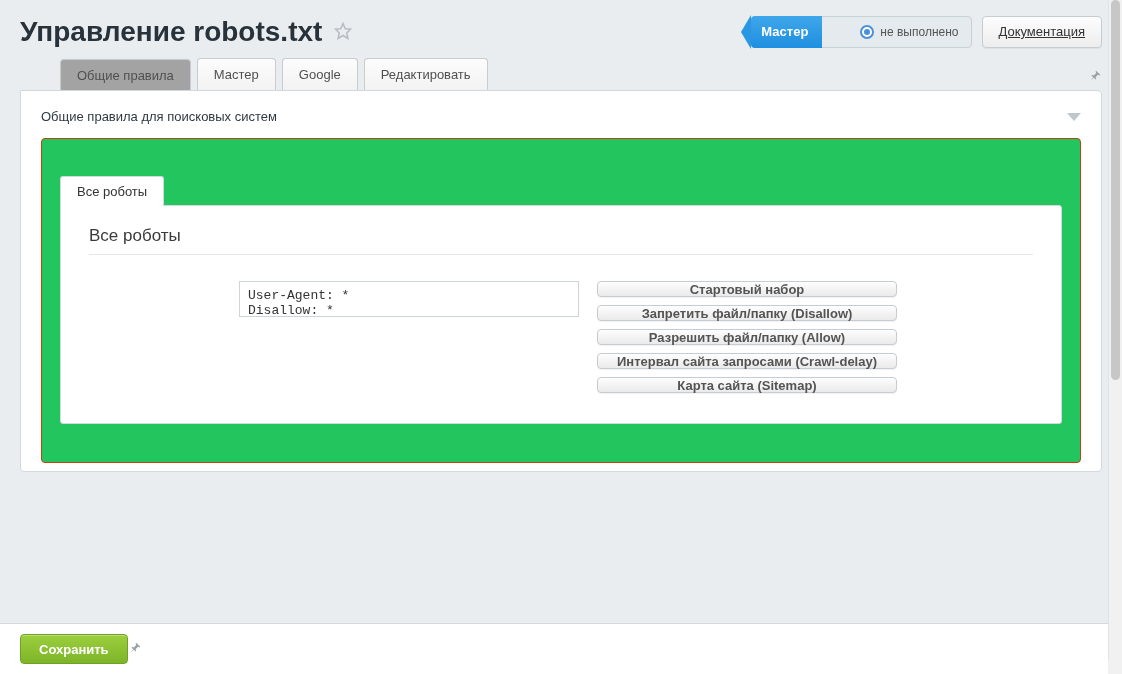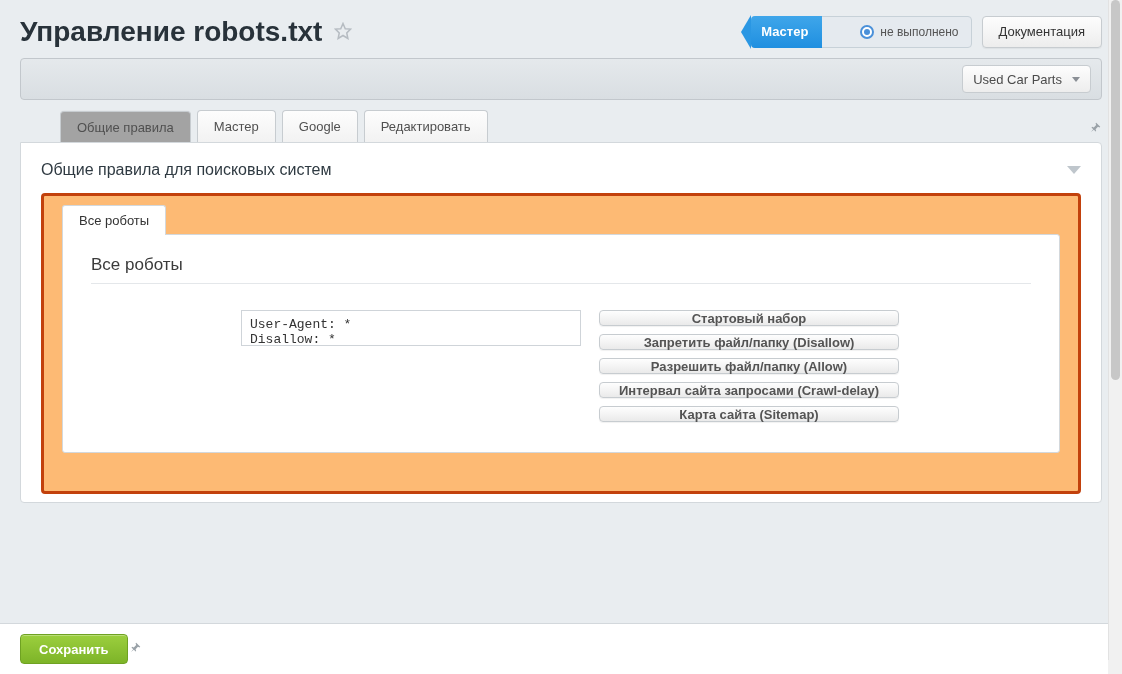--- a/index.html
+++ b/index.html
@@ -64,20 +64,21 @@
   .hdr-btn {
     background: linear-gradient(#fdfdfd,#ededed);
     border: 1px solid #c7ccd0;
     border-radius: 4px;
     height: 32px; line-height: 30px;
     padding: 0 16px;
     font-size: 13px;
     color: #333;
     cursor: pointer;
     box-shadow: 0 1px 1px rgba(0,0,0,.05);
+    text-decoration: underline;
   }
   .toolbar {
     margin: 0 20px 10px 20px;
     background: linear-gradient(#e5e9ec,#d9dee2);
     border: 1px solid #c2c7cc;
     border-radius: 4px;
     height: 42px;
     display: flex; align-items: center; justify-content: flex-end;
     padding: 0 10px;
   }
@@ -122,27 +123,27 @@
     background: #fff;
     border: 1px solid #d3d8dc;
     border-radius: 0 4px 4px 4px;
     padding: 18px 20px 8px 20px;
     position: relative;
   }
   .panel-h {
     display: flex; align-items: center; justify-content: space-between;
     margin-bottom: 14px;
   }
-  .panel-title { font-size: 16px; color: #2f3a42; font-weight: 500; }
+  .panel-title { font-size: 13px; color: #2f3a42; font-weight: 500; }
   .chev { width: 0; height: 0; border-left: 7px solid transparent; border-right: 7px solid transparent; border-top: 8px solid #bfc6cc; }
   .inner-frame {
-    border: 3px solid #c2410c;
-    background: #fdba74;
-    border-radius: 4px;
-    padding: 8px 18px 38px 18px;
+    border: 1px solid #c2410c;
+    background: #22c55e;
+    border-radius: 4px;
+    padding: 36px 18px 38px 18px;
   }
   .inner-tab {
     display: inline-block;
     background: #fff;
     border: 1px solid #d3d8dc;
     border-bottom: none;
     font-size: 13px;
     padding: 7px 16px;
     border-radius: 3px 3px 0 0;
     position: relative; top: 1px; z-index: 2;
@@ -229,26 +230,20 @@
           <span class="radio-dot"></span>
           <span>не выполнено</span>
         </div>
       </div>
       <button class="hdr-btn">
         <span>Документация</span>
       </button>
     </div>
   </div>
 
-  <div class="toolbar">
-    <div class="site-select">
-      <span>Used Car Parts</span>
-      <span class="tri-down"></span>
-    </div>
-  </div>
 
   <div class="tabs-row">
     <div class="tab active"><span>Общие правила</span></div>
     <div class="tab"><span>Мастер</span></div>
     <div class="tab"><span>Google</span></div>
     <div class="tab"><span>Редактировать</span></div>
     <div class="pin-icon">
       <svg width="14" height="14" viewBox="0 0 24 24" fill="#9aa2a8">
           <path d="M14 3l-1 1 1 3-4 4-3-1-1 1 3 3-4 5 5-4 3 3 1-1-1-3 4-4 3 1 1-1-7-7z"></path>
         </svg>

